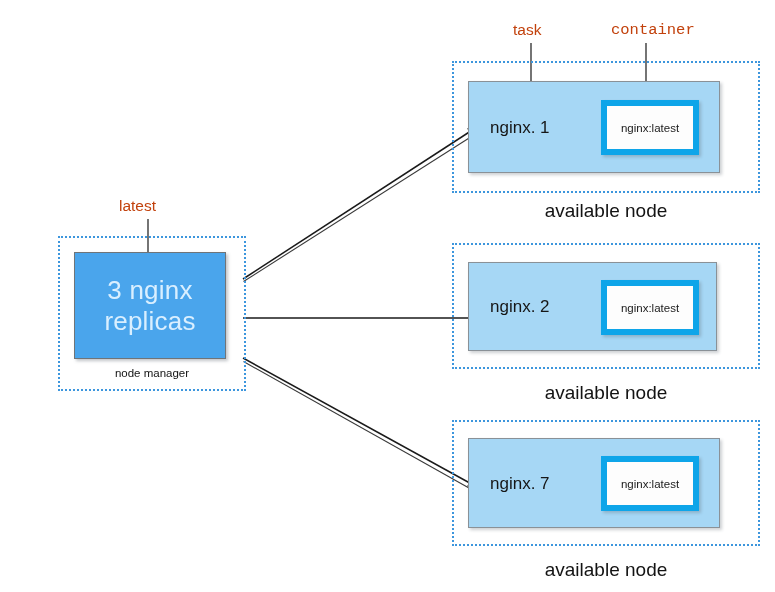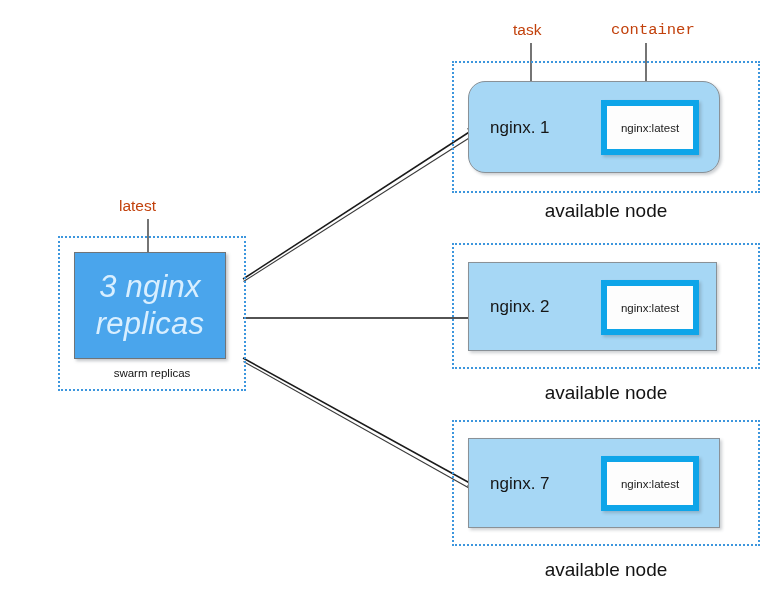--- a/index.html
+++ b/index.html
@@ -36,26 +36,25 @@
     background: #4aa5ec;
     border: 1px solid #6f7478;
     box-sizing: border-box;
     box-shadow: 2px 2px 3px rgba(80,90,100,0.35);
     display: flex;
     align-items: center;
     justify-content: center;
   }
   .service-label {
     color: #d9efff;
-    font-size: 31px;
+    font-size: 26px;
     line-height: 1.18;
     text-align: center;
     letter-spacing: 0.2px;
     white-space: pre-line;
-    font-style: italic;
   }
 
   .task-box {
     position: absolute;
     background: #a6d7f5;
     border: 1px solid #8a9197;
     box-sizing: border-box;
     box-shadow: 2px 2px 3px rgba(90,100,110,0.30);
   }
   .task-label {
@@ -139,25 +138,25 @@
 <div class="annot" style="left:513px; top:21px;">task</div>
 <div class="annot" style="left:611px; top:21px;font-family:Liberation Mono, monospace;">container</div>
 
 <div class="dotted-box" style="left:58px; top:236px; width:188px; height:155px;"></div>
 
 <div class="service-box" style="left:74px; top:252px; width:152px; height:107px;">
   <div class="service-label">3 nginx
 replicas</div>
 </div>
 
-<div class="small-caption" style="left:58px; top:367px; width:188px;">swarm replicas</div>
+<div class="small-caption" style="left:58px; top:367px; width:188px;">node manager</div>
 
 <div class="dotted-box" style="left:452px; top:61px; width:308px; height:132px;"></div>
 
-<div class="task-box" style="left:468px; top:81px; width:252px; height:92px;border-radius:17px;">
+<div class="task-box" style="left:468px; top:81px; width:252px; height:92px;">
   <div class="task-label" style="left:21px; top:36px;">nginx. 1</div>
   <div class="container-box" style="left:132px; top:18px; width:98px; height:55px;">
     <div class="container-label">nginx:latest</div>
   </div>
 </div>
 
 <div class="caption" style="left:452px; top:200px; width:308px;">available node</div>
 
 <div class="dotted-box" style="left:452px; top:243px; width:308px; height:126px;"></div>
 

